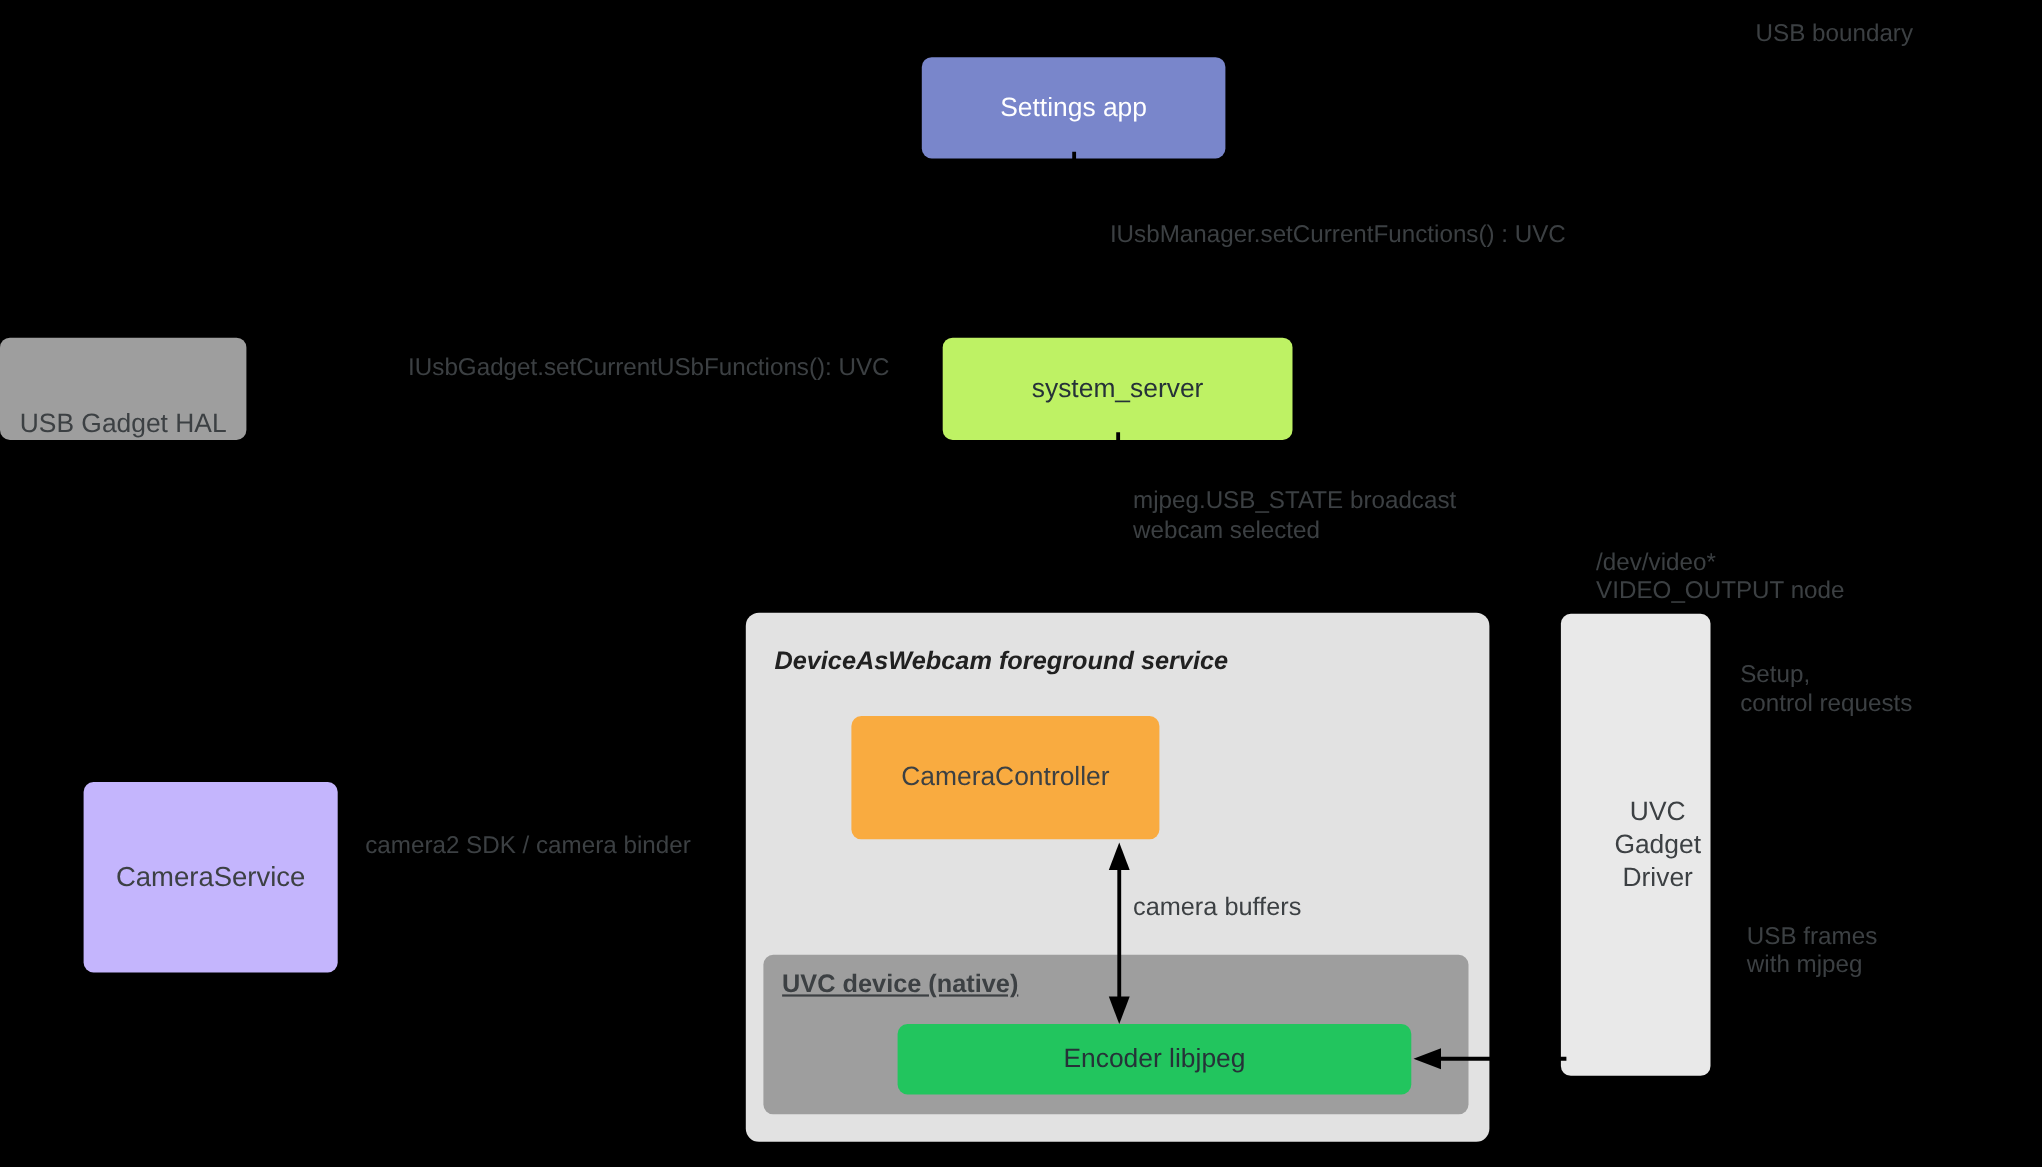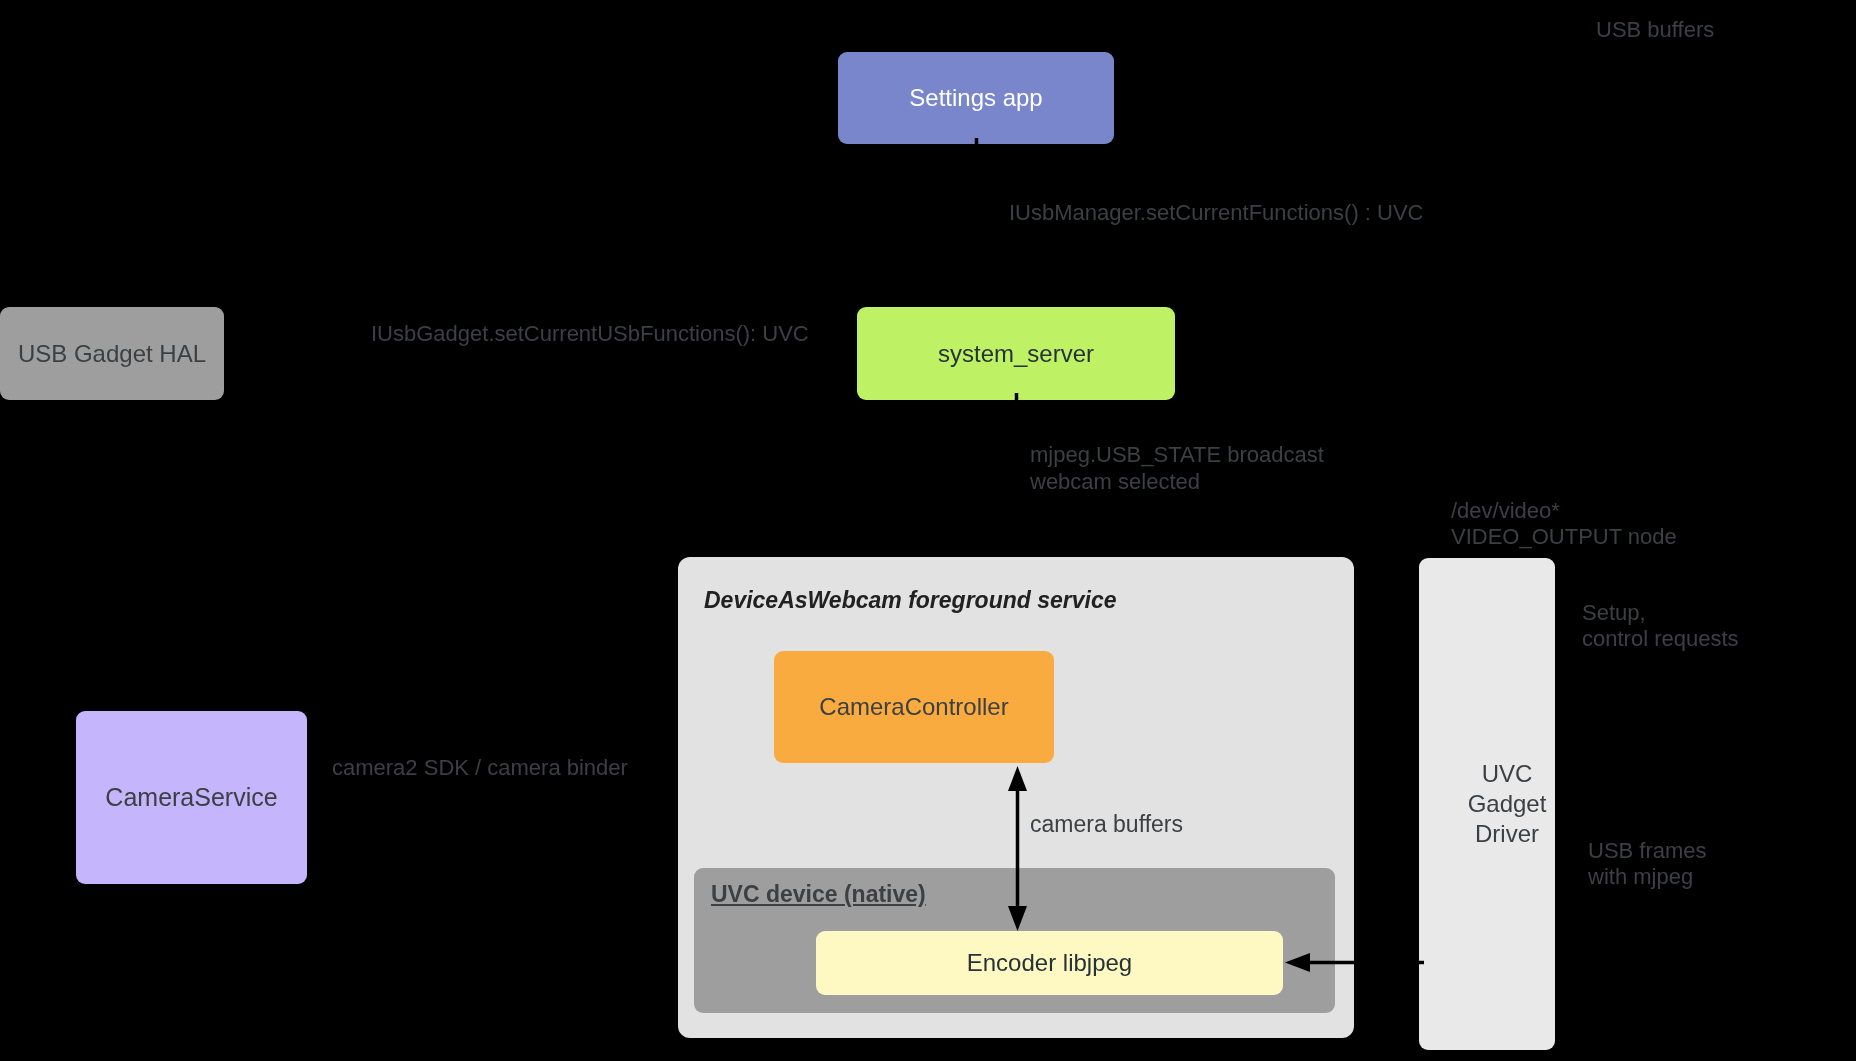--- a/index.html
+++ b/index.html
@@ -14,41 +14,41 @@
   .node{
     position:absolute;
     border-radius:9px;
     display:flex;
     align-items:center;
     justify-content:center;
     box-sizing:border-box;
   }
   #settings-app{left:838px;top:52px;width:276px;height:92px;color:#ffffff;font-size:24px;}
   #system-server{left:857px;top:307px;width:318px;height:93px;color:#263238;font-size:24px;}
-  #usb-gadget-hal{left:0px;top:307px;width:224px;height:93px;color:#3c4043;font-size:24px;}
+  #usb-gadget-hal{left:0px;top:307px;width:224px;height:93px;color:#3c4043;font-size:24px;align-items:flex-end;}
   #camera-service{left:76px;top:711px;width:231px;height:173px;color:#3c4043;font-size:25px;}
   #daw-service{left:678px;top:557px;width:676px;height:481px;border-radius:12px;display:block;}
   .container-title{
     padding:30px 0 0 26px;
     font-weight:bold;
     font-size:23px;
     color:#212121;
     font-style:italic;
   }
   #camera-controller{left:774px;top:651px;width:280px;height:112px;color:#3c4043;font-size:24px;}
   #uvc-device{left:694px;top:868px;width:641px;height:145px;border-radius:9px;display:block;}
   .uvc-device-title{
     padding:13px 0 0 17px;
     font-weight:bold;
     font-size:23px;
     color:#3c4043;
     text-decoration:underline;
   }
   #encoder{left:816px;top:931px;width:467px;height:64px;color:#263238;font-size:24px;}
-  #uvc-gadget-driver{left:1419px;top:558px;width:136px;height:492px;color:#3c4043;font-size:24px;line-height:30px;text-align:center;white-space:pre-line;padding-left:40px;}
+  #uvc-gadget-driver{left:1419px;top:558px;width:136px;height:420px;color:#3c4043;font-size:24px;line-height:30px;text-align:center;white-space:pre-line;padding-left:40px;}
   .ann{
     position:absolute;
     color:#3c4043;
     font-size:22px;
     line-height:27px;
     white-space:pre-line;
   }
   #ann-usb-boundary{left:1596px;top:16px;}
   #ann-iusb-manager{left:1009px;top:199px;}
   #ann-iusb-gadget{left:371px;top:320px;}
@@ -93,31 +93,31 @@
   </div>
 
   <div class="node" id="camera-service" style="background-color: #c4b5fd;">
     <span>CameraService</span>
   </div>
 
   <div class="node" id="camera-controller" style="background-color: rgb(249, 171, 64);">
     <span>CameraController</span>
   </div>
 
-  <div class="node" id="encoder" style="background-color: #fef9c3;">
+  <div class="node" id="encoder" style="background-color: #22c55e;">
     <span>Encoder libjpeg</span>
   </div>
 
   <div class="node" id="uvc-gadget-driver" style="background-color: rgb(233, 233, 233);">
     <span>UVC
 Gadget
 Driver</span>
   </div>
 
-  <div class="ann" id="ann-usb-boundary">USB buffers</div>
+  <div class="ann" id="ann-usb-boundary">USB boundary</div>
   <div class="ann" id="ann-iusb-manager">IUsbManager.setCurrentFunctions() : UVC</div>
   <div class="ann" id="ann-iusb-gadget">IUsbGadget.setCurrentUSbFunctions(): UVC</div>
   <div class="ann" id="ann-usb-state">mjpeg.USB_STATE broadcast
 webcam selected</div>
   <div class="ann" id="ann-camera2">camera2 SDK / camera binder</div>
   <div class="ann" id="ann-dev-video">/dev/video*
 VIDEO_OUTPUT node</div>
   <div class="ann" id="ann-setup">Setup,
 control requests</div>
   <div class="ann" id="ann-camera-buffers">camera buffers</div>

